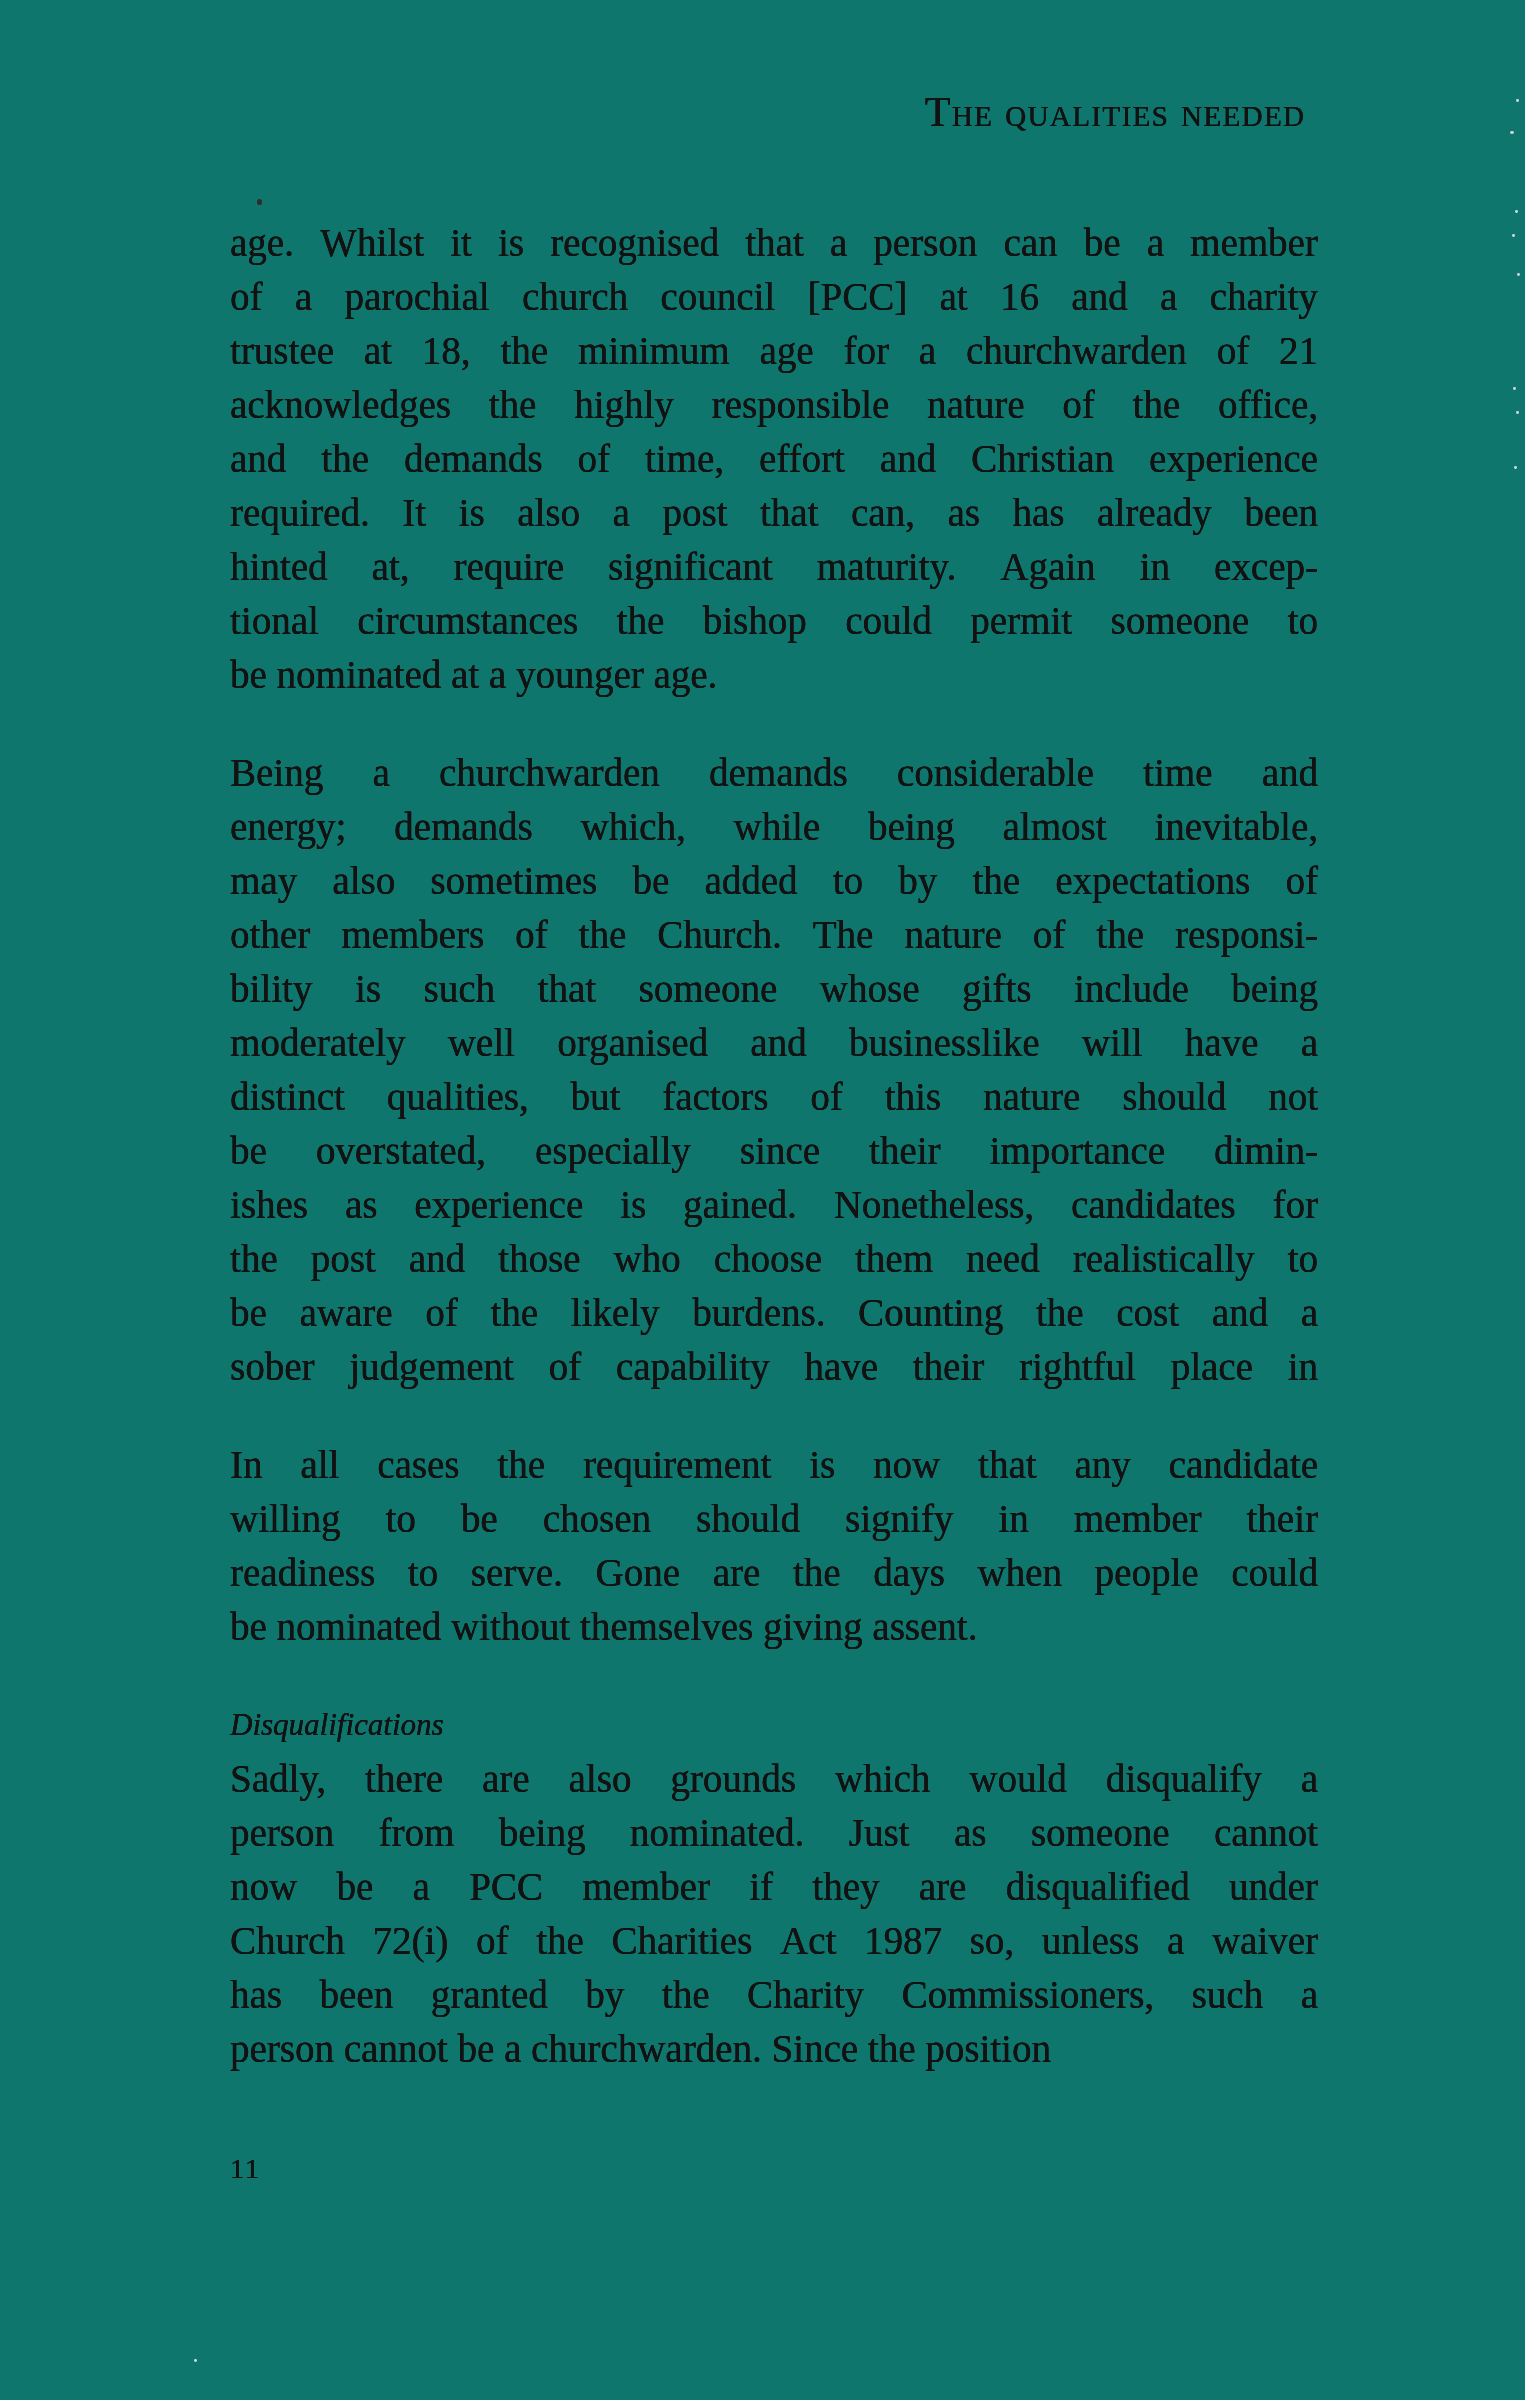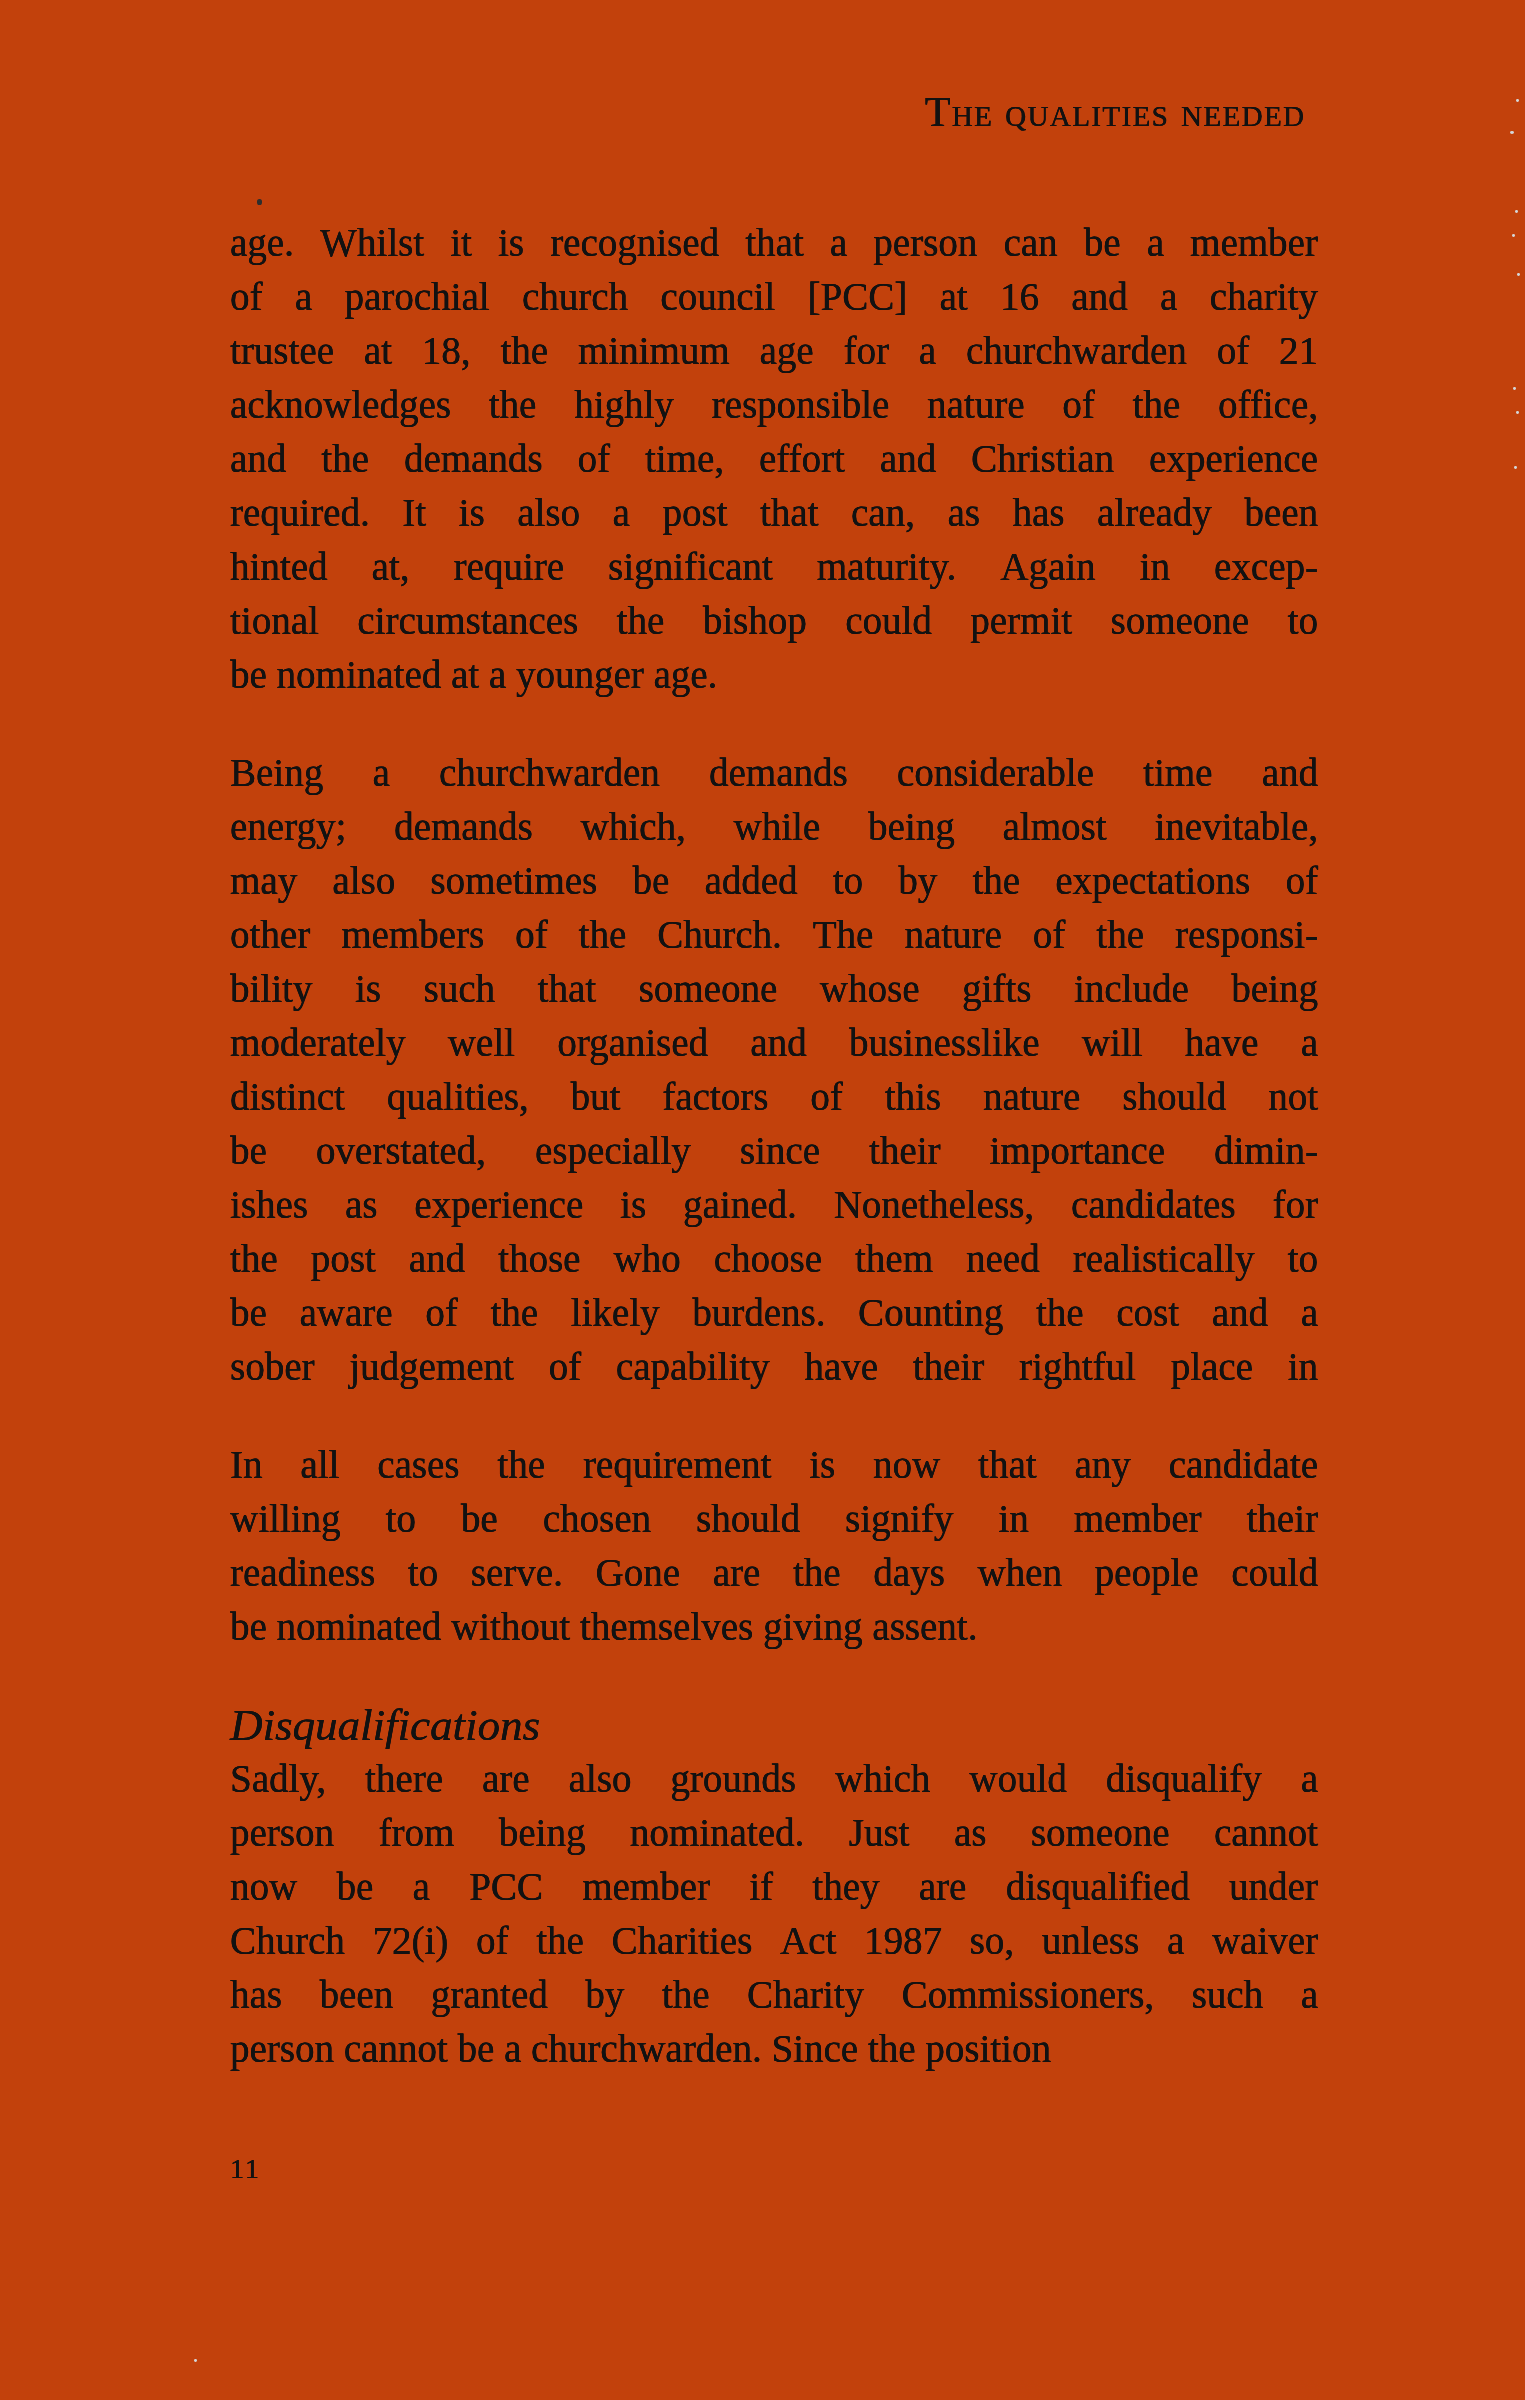--- a/index.html
+++ b/index.html
@@ -1,21 +1,21 @@
 <!DOCTYPE html>
 <html style="font-size:15px"><head>
 <meta charset="utf-8">
 <style>
   html, body { margin: 0; padding: 0; background: #ffffff; }
 
   .page {
     position: relative;
     width: 1526px;
     height: 2401px;
-    background: #c2410c;
+    background: #0f766e;
     overflow: hidden;
     font-family: "Liberation Serif", serif;
     color: #121212;
     
     text-shadow: 0.3px 0 0 currentColor, 0 0.3px 0 currentColor;
   }
 
   .content {
     position: absolute;
     left: 230px;
@@ -43,21 +43,21 @@
   .line { height: 54px; }
 
   
   .line.j {
     display: flex;
     justify-content: space-between;
   }
 
   .section-heading {
     font-style: italic;
-    font-size: 45px;
+    font-size: 31px;
     line-height: 54px;
     margin: 29px 0 0 0;
   }
 
   .page-number {
     font-size: 28px;
     line-height: 54px;
     margin-top: 66px;
     letter-spacing: 1.9px;
   }

